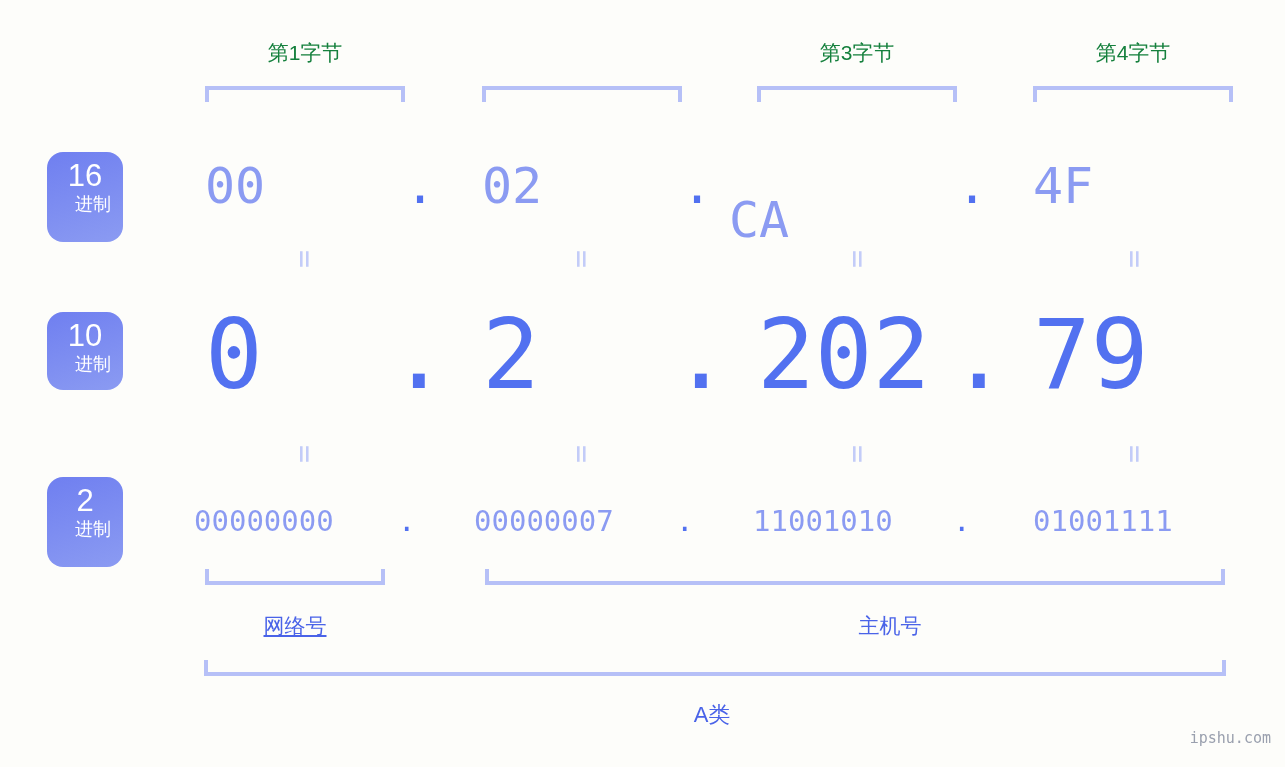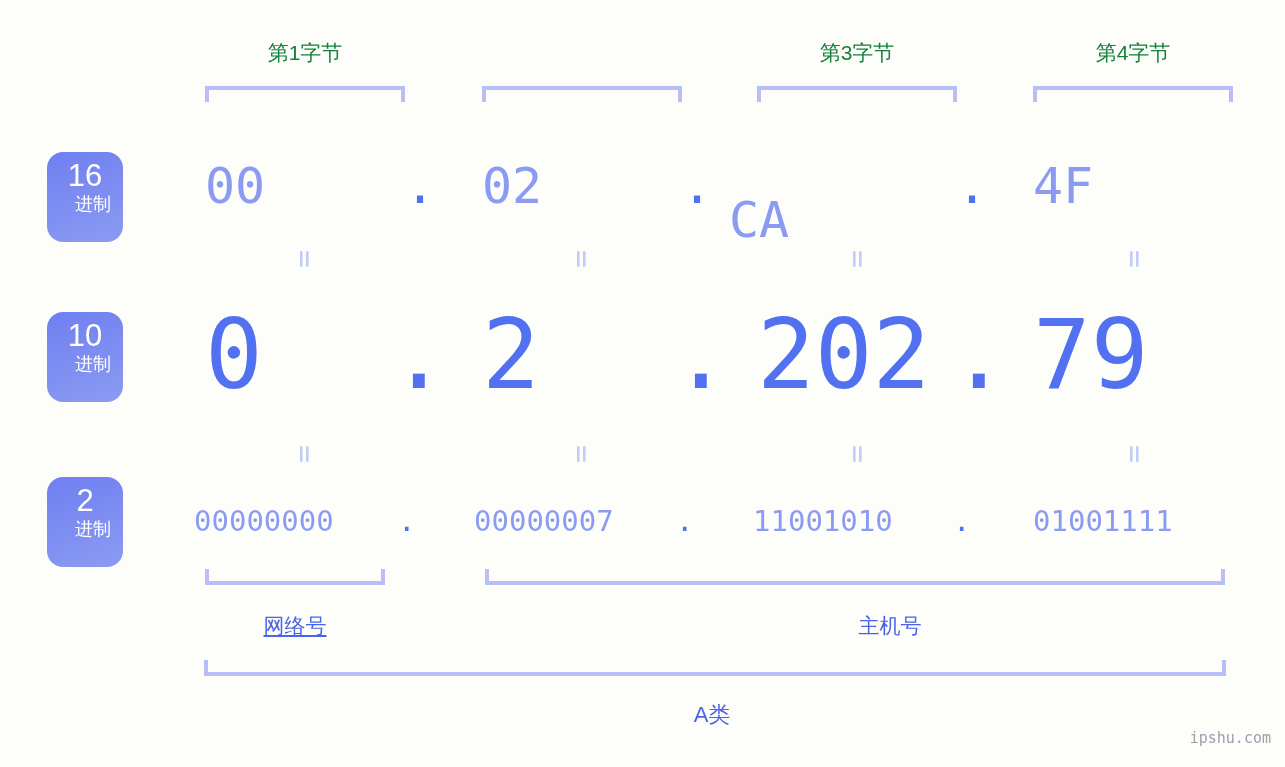--- a/index.html
+++ b/index.html
@@ -189,21 +189,21 @@
   <div class="bracket-top" style="left:205px; width:200px;"></div>
   <div class="bracket-top" style="left:482px; width:200px;"></div>
   <div class="bracket-top" style="left:757px; width:200px;"></div>
   <div class="bracket-top" style="left:1033px; width:200px;"></div>
 
   <div class="badge" style="top:152px; height:90px;">
     <span class="num">16</span>
     <span class="unit">进制</span>
   </div>
 
-  <div class="badge" style="top:312px; height:90px;">
+  <div class="badge" style="top:312px; height:78px;">
     <span class="num">10</span>
     <span class="unit">进制</span>
   </div>
 
   <div class="badge" style="top:477px; height:90px;">
     <span class="num">2</span>
     <span class="unit">进制</span>
   </div>
 
   <div class="hex-row">

